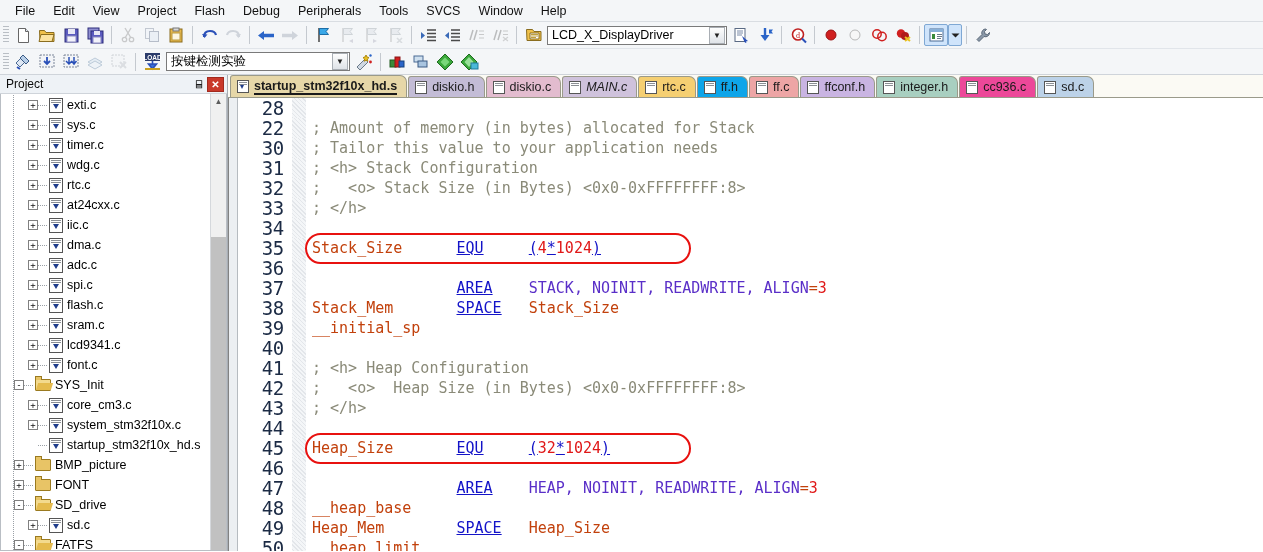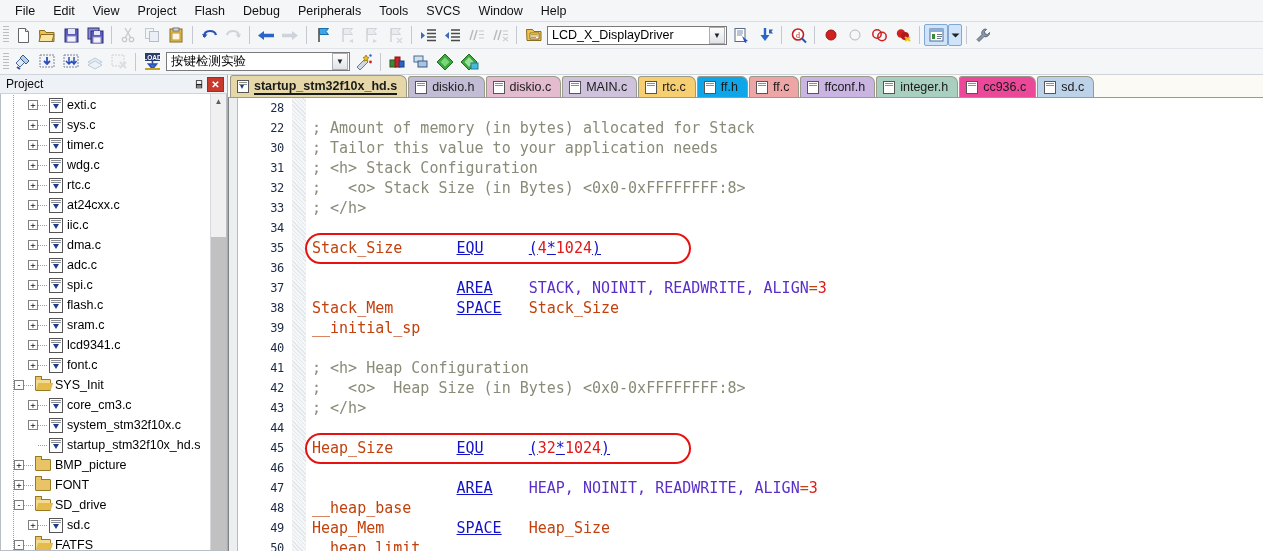--- a/index.html
+++ b/index.html
@@ -100,21 +100,21 @@
        border-left:2.5px solid transparent;border-right:2.5px solid transparent;
        border-top:4px solid #1f3c8b;}
   .tab.active{height:22px;background:#e6d7a8;font-weight:bold;}
   .tab.active .tlabel{border-bottom:2px solid #1a1a1a;}
   .edbody{flex:1;position:relative;overflow:hidden;background:#fff;border-left:1px solid #828282;}
   .gut{position:absolute;left:0;top:0;bottom:0;width:8px;background:#eceff2;border-right:1px solid #b6bbc0;}
   .code{position:absolute;left:9px;top:0;right:0;bottom:0;overflow:hidden;
         font-family:"DejaVu Sans Mono","Liberation Mono",monospace;font-size:15px;line-height:20px;}
   .ln{display:flex;height:20px;align-items:center;white-space:pre;}
   .lnum{width:46px;text-align:right;padding-right:8px;color:#1b2a44;flex:none;
-        font-size:12px;letter-spacing:-.3px;}
+        font-size:19px;letter-spacing:-.3px;}
   .lbar{width:14px;flex:none;align-self:stretch;
         background:repeating-linear-gradient(45deg,#e3e6ea 0 1px,#f4f6f8 1px 3px);}
   .ltext{padding-left:6px;white-space:pre;color:#111;}
   .cmt{color:#8a8a78;}
   .kw{color:#1313c8;text-decoration:underline;}
   .dir{color:#5a2fc8;}
   .num{color:#e01818;}
   .plain{color:#c2410c;}
   .ellipse{position:absolute;border:2.5px solid #e8110f;border-radius:40px;
            pointer-events:none;box-sizing:border-box;}
@@ -665,21 +665,21 @@
           <span class="tlabel">startup_stm32f10x_hd.s</span>
         </div>
         <div class="tab" style="background: rgb(195, 188, 214);">
           <span class="tico"></span>
           <span class="tlabel">diskio.h</span>
         </div>
         <div class="tab" style="background: rgb(227, 188, 207);">
           <span class="tico"></span>
           <span class="tlabel">diskio.c</span>
         </div>
-        <div class="tab" style="background: rgb(207, 194, 220);">
+        <div class="tab" style="background: rgb(207, 194, 220); font-style: italic;">
           <span class="tico"></span>
           <span class="tlabel">MAIN.c</span>
         </div>
         <div class="tab" style="background: rgb(245, 207, 114);">
           <span class="tico"></span>
           <span class="tlabel">rtc.c</span>
         </div>
         <div class="tab" style="background: #0ea5e9; align-items: center;">
           <span class="tico"></span>
           <span class="tlabel">ff.h</span>

